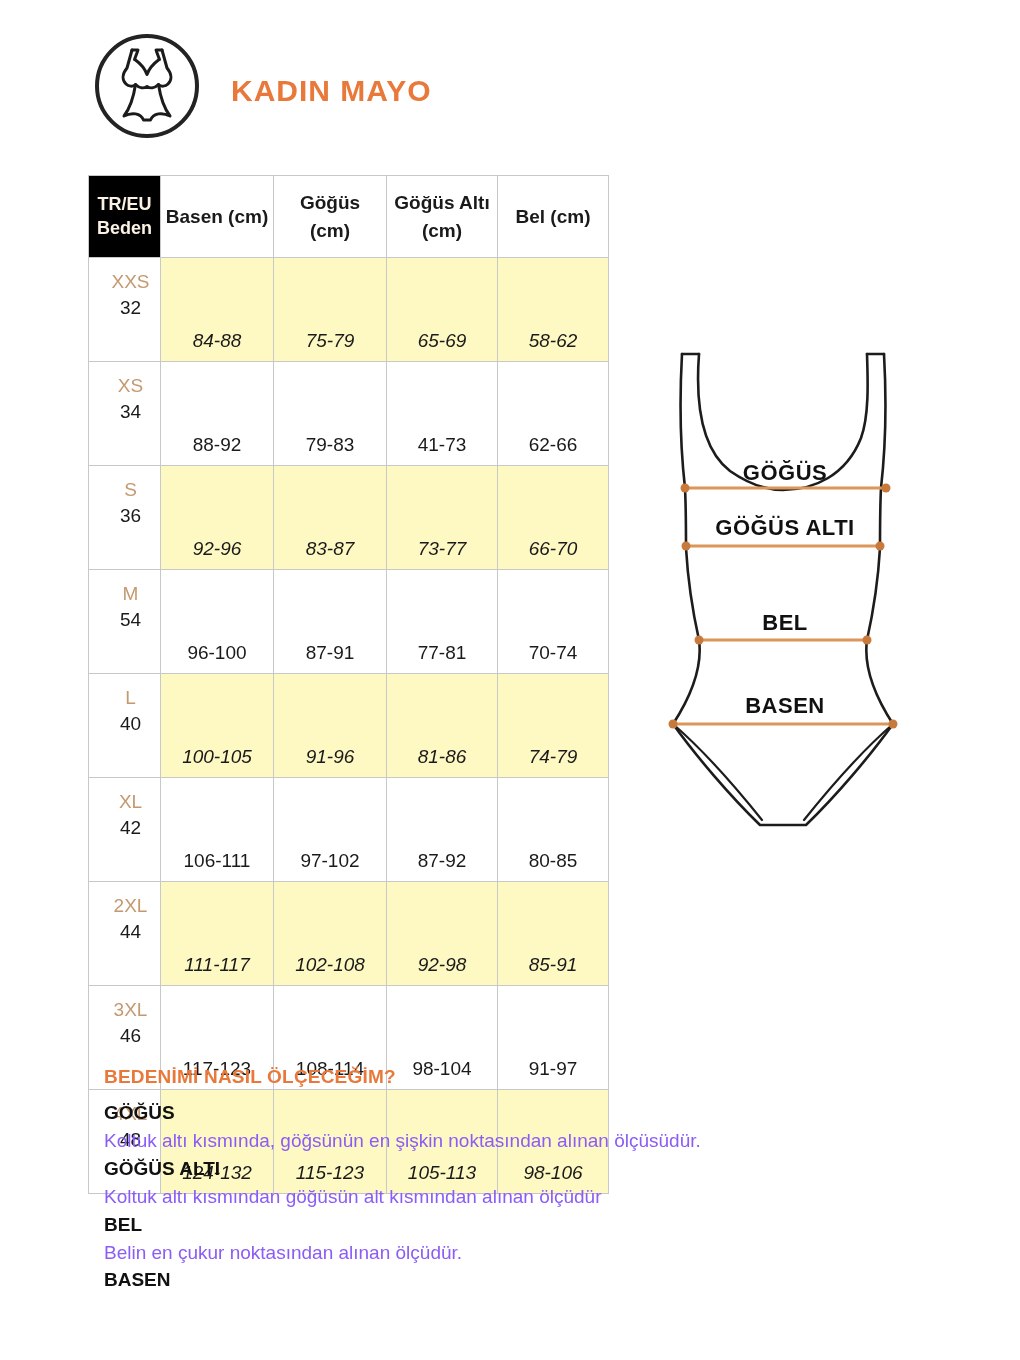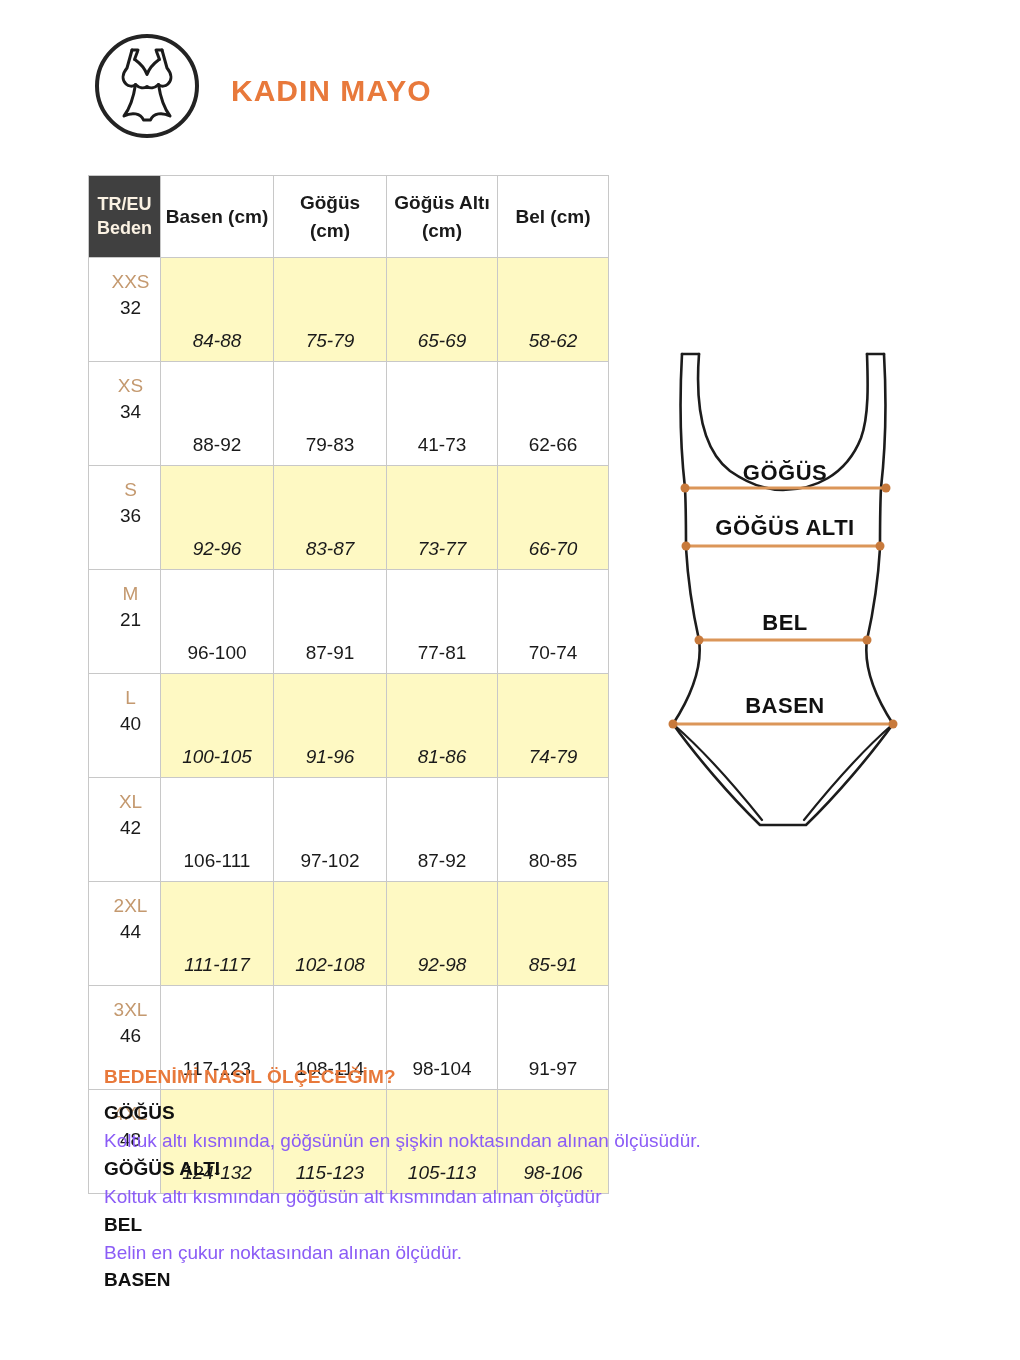--- a/index.html
+++ b/index.html
@@ -11,21 +11,21 @@
     border:4px solid #232323;border-radius:50%;display:flex;align-items:center;justify-content:center;}
   .page-title{position:absolute;left:223px;top:66px;margin:8px;font-size:30px;font-weight:bold;
     letter-spacing:1px;color:#e8793b;}
 
   
   table.size-table{position:absolute;left:88px;top:175px;width:520px;border-collapse:collapse;
     table-layout:fixed;font-size:19px;}
   .size-table th,.size-table td{border:1px solid #c8c8c8;}
   .size-table thead th{height:81px;background:#ffffff;font-weight:bold;text-align:center;
     line-height:1.45;padding:0 4px;}
-  .size-table thead th.size-col{background:#404040;color:#fbf2e3;font-size:18px;line-height:1.3;}
+  .size-table thead th.size-col{background:#000000;color:#fbf2e3;font-size:18px;line-height:1.3;}
   .size-table tbody td{height:83px;text-align:center;vertical-align:bottom;
     padding:0 0 9px 0;background:#ffffff;}
   .size-table tbody tr.alt td.data{background:#fef9c3;font-style:italic;}
   .size-table td.size-cell{vertical-align:top;padding-top:11px;background:#ffffff;line-height:1.35;padding-left:12px;}
   .size-label{display:block;color:#c4996f;}
   .eu-label{display:block;color:#1a1a1a;}
 
   
   .diagram{position:absolute;left:658px;top:338px;width:254px;height:534px;}
   .diagram text{font-family:"Liberation Sans","DejaVu Sans",sans-serif;font-weight:bold;
@@ -104,21 +104,21 @@
             <span class="eu-label">36</span>
           </td>
         <td class="data">92-96</td>
         <td class="data">83-87</td>
         <td class="data">73-77</td>
         <td class="data">66-70</td>
       </tr>
       <tr>
         <td class="size-cell">
             <span class="size-label">M</span>
-            <span class="eu-label">21</span>
+            <span class="eu-label">54</span>
           </td>
         <td class="data">96-100</td>
         <td class="data">87-91</td>
         <td class="data">77-81</td>
         <td class="data">70-74</td>
       </tr>
       <tr class="alt">
         <td class="size-cell">
             <span class="size-label">L</span>
             <span class="eu-label">40</span>

